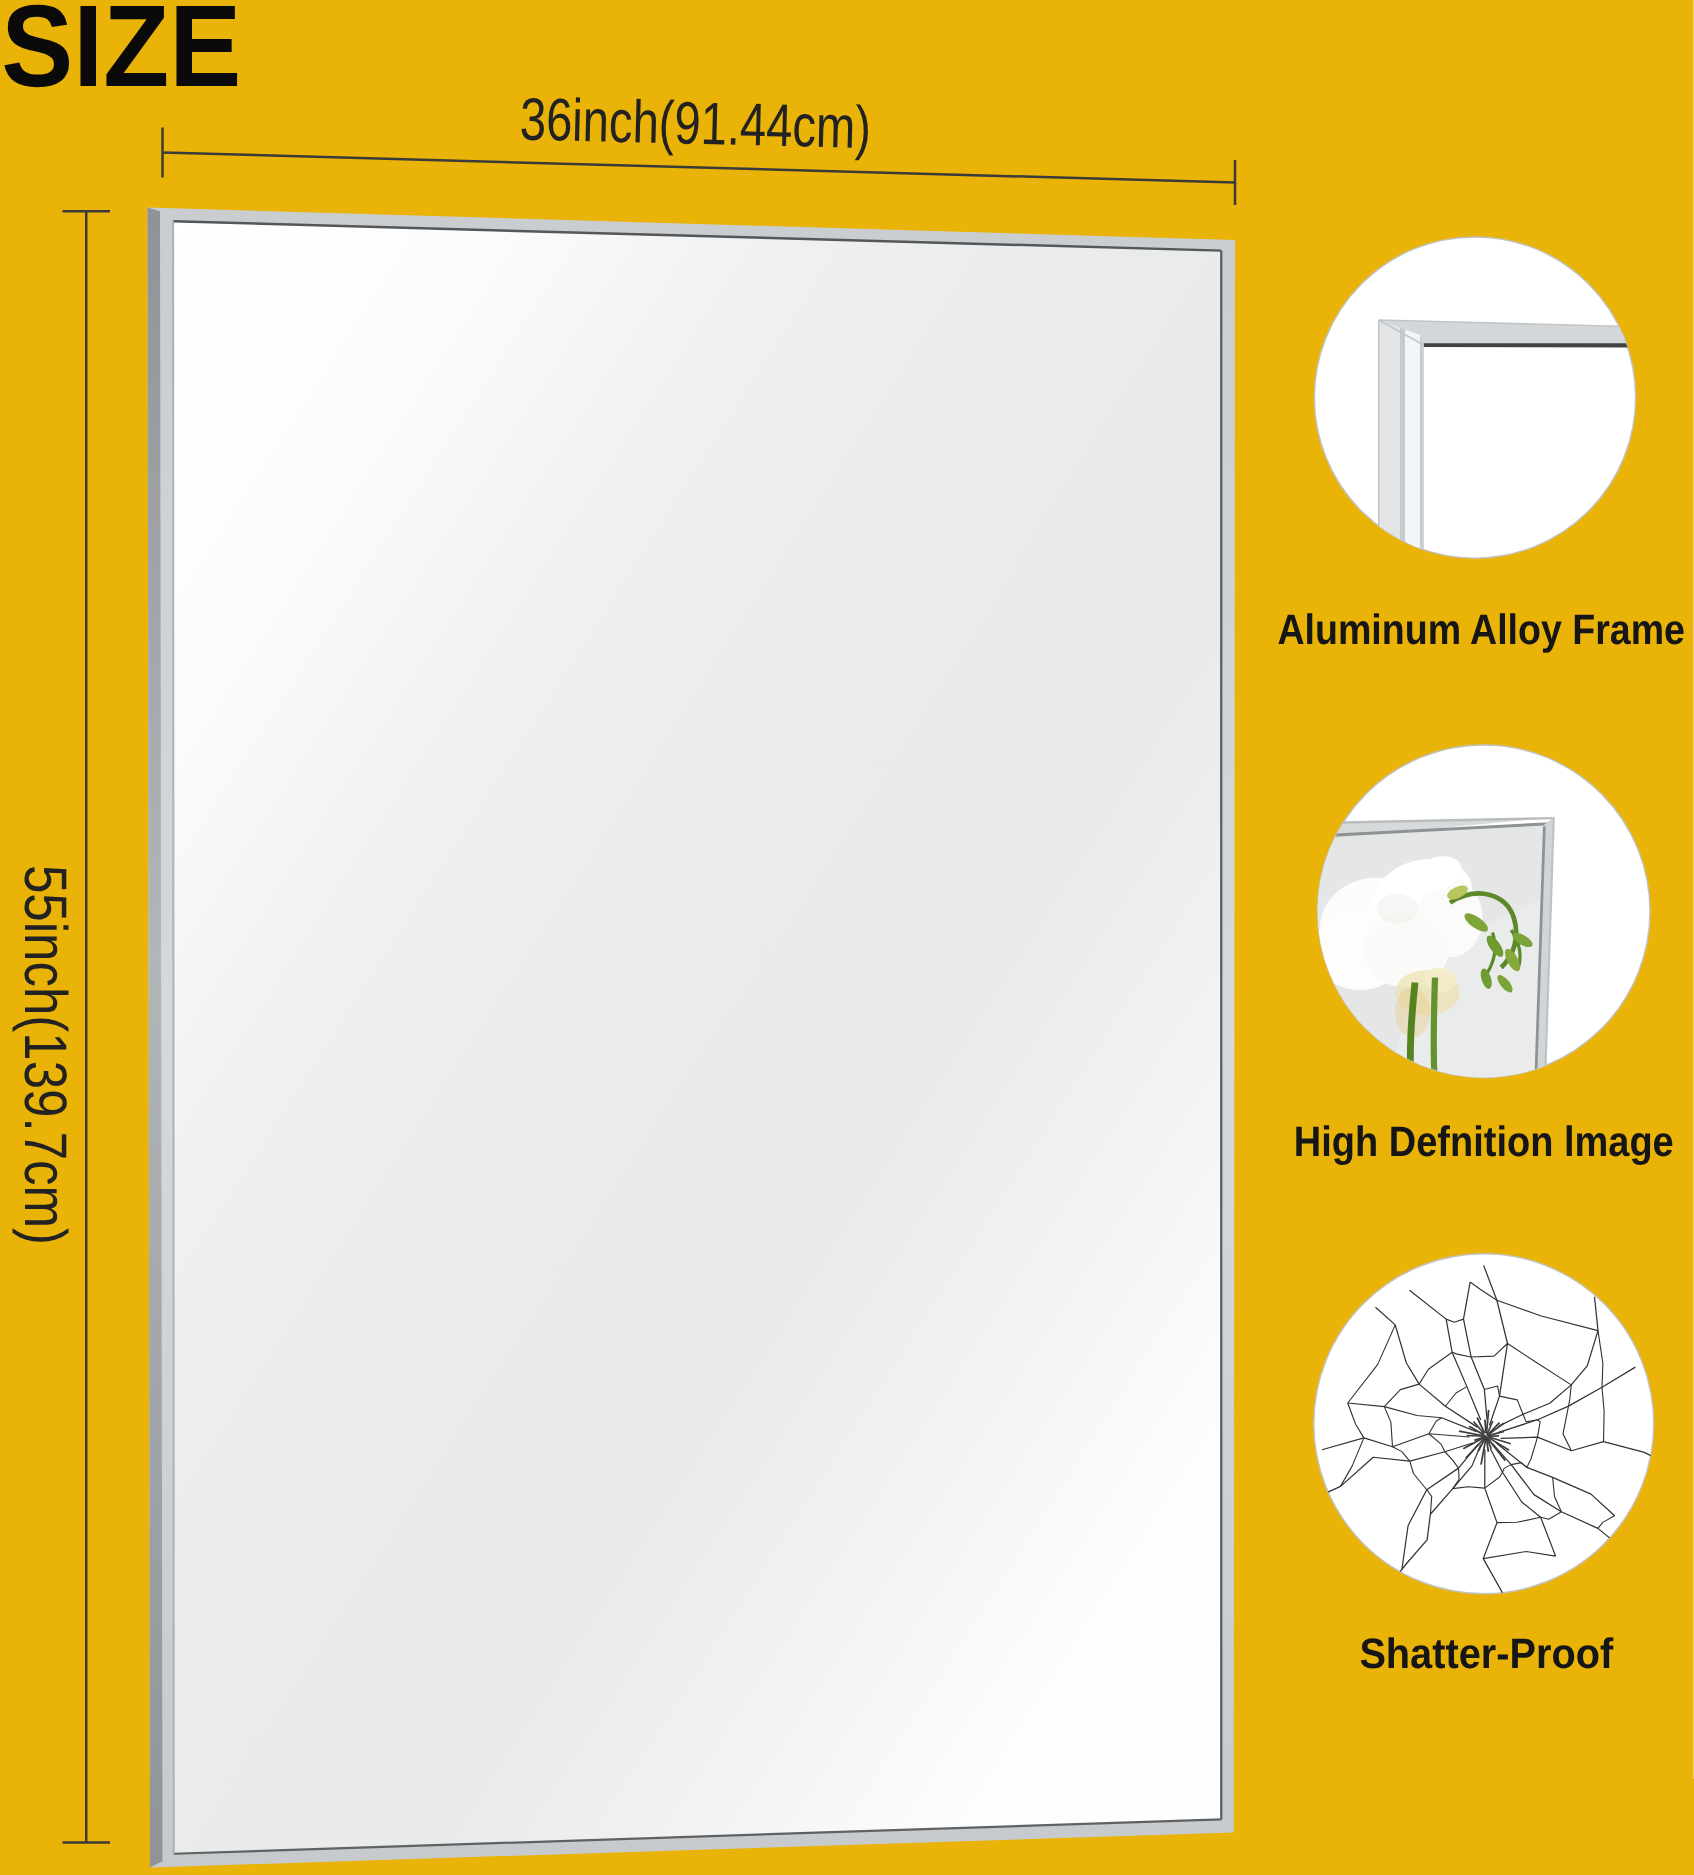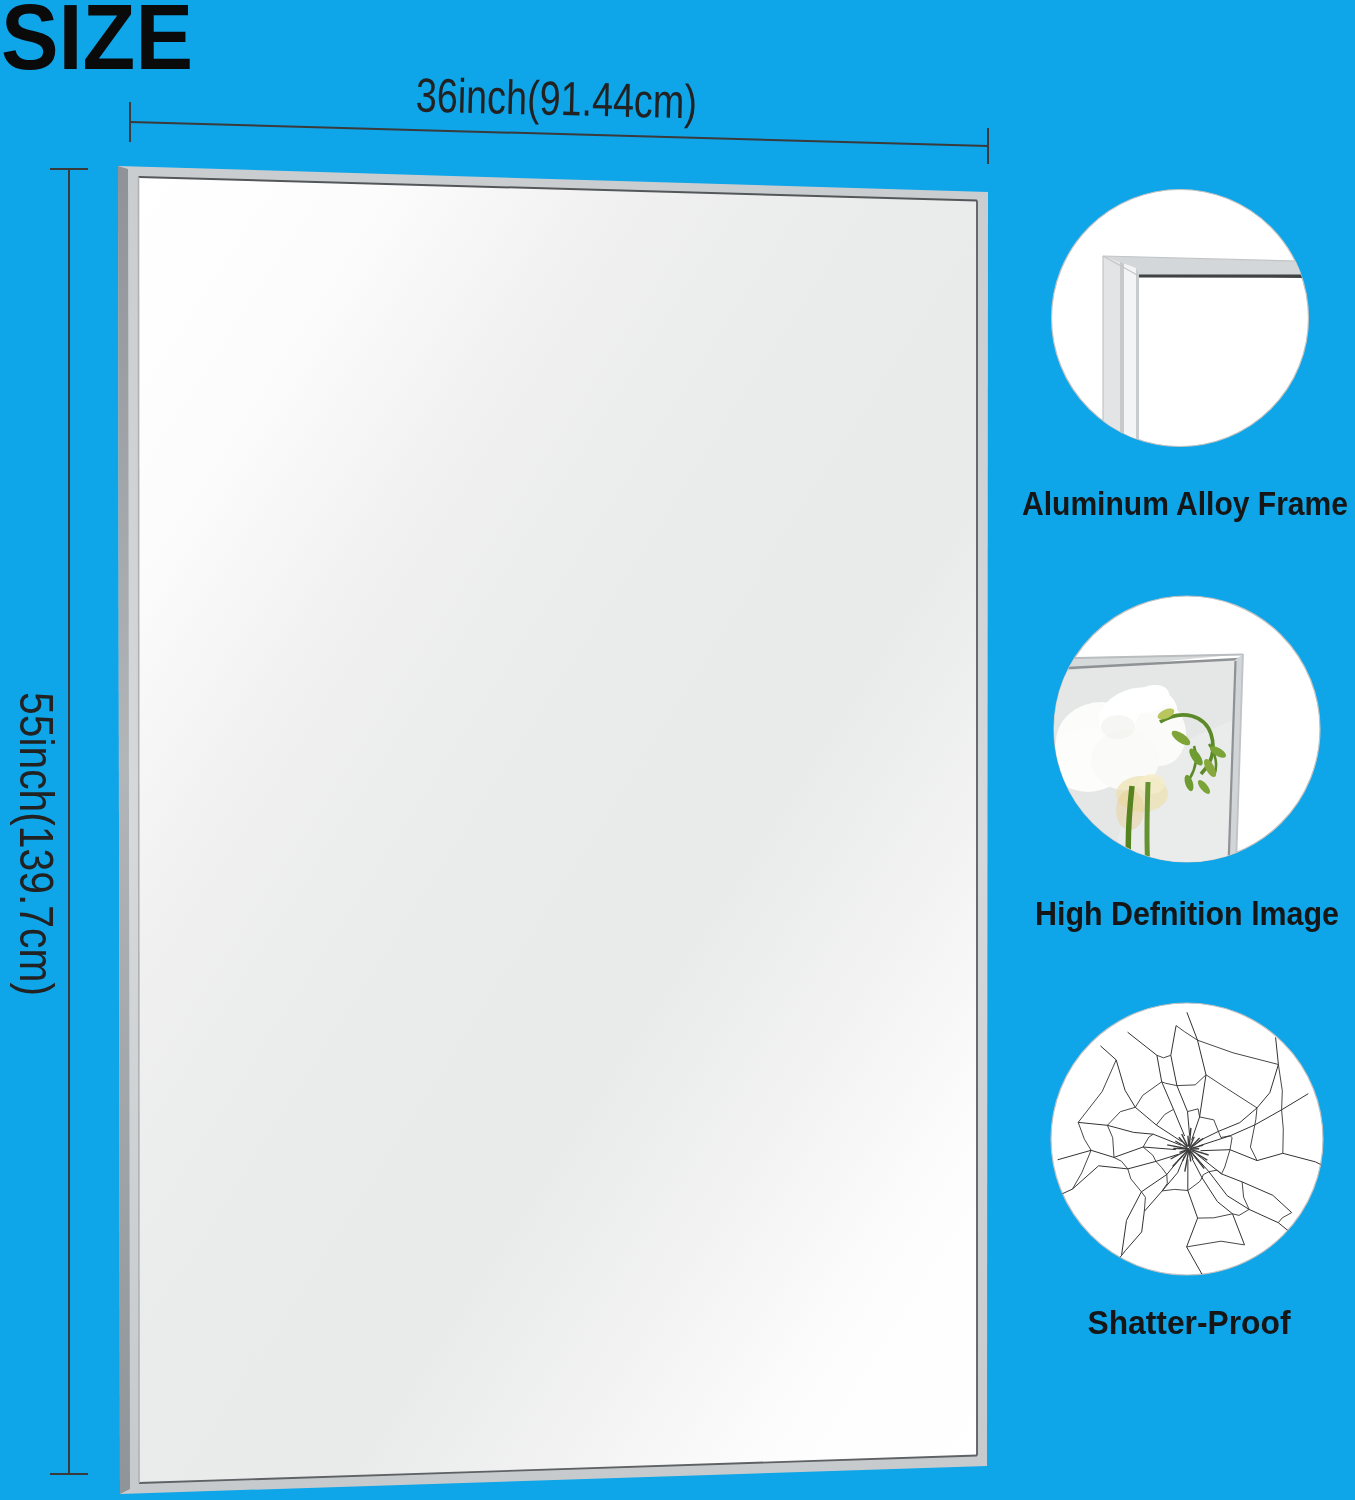--- a/index.html
+++ b/index.html
@@ -1,16 +1,16 @@
 <!DOCTYPE html>
 <html><head>
 <meta charset="utf-8">
 <style>
   html,body{margin:0;padding:0;background:#ffffff;}
-  #page{position:relative;width:1355px;height:1500px;overflow:hidden;background:#0ea5e9;
+  #page{position:relative;width:1355px;height:1500px;overflow:hidden;background:#eab308;
         font-family:"Liberation Sans", sans-serif;}
   svg{position:absolute;left:0;top:0;}
 </style>
 </head>
 <body>
 <div id="page">
 <svg width="1355" height="1500" viewBox="0 0 1355 1500">
   <defs>
     <linearGradient id="leftside" x1="0" y1="0" x2="0" y2="1">
       <stop offset="0" stop-color="#8f9397"></stop>

